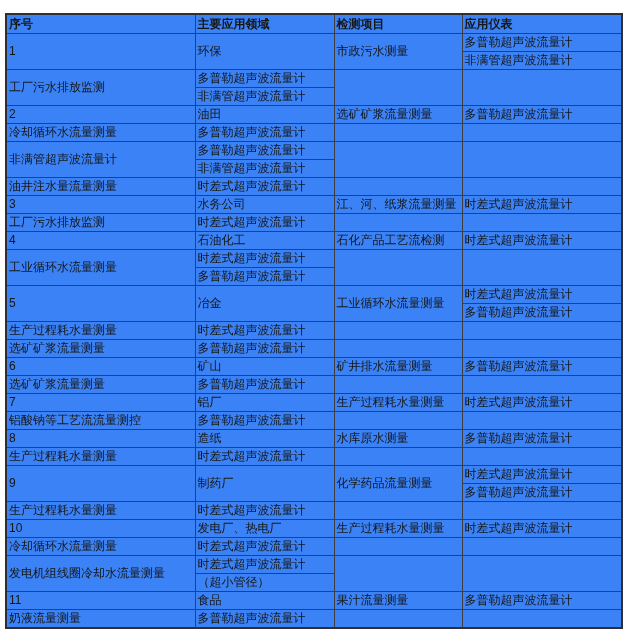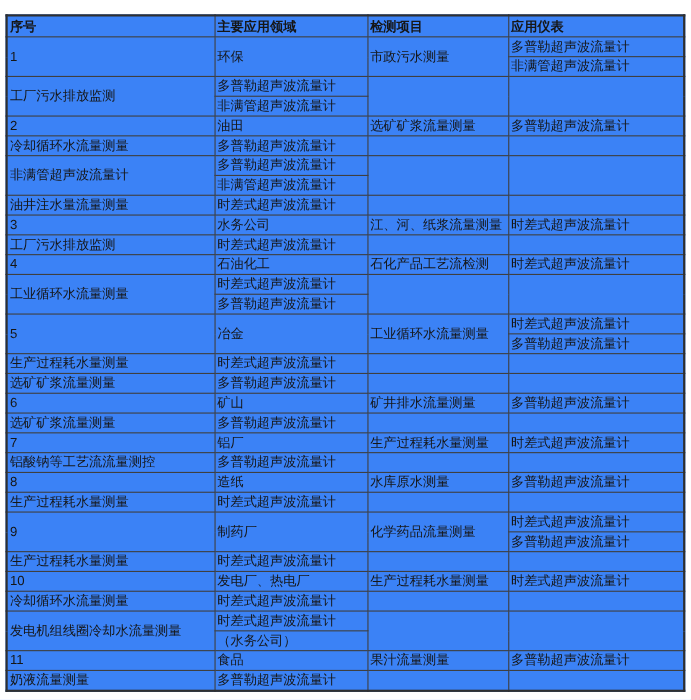--- a/index.html
+++ b/index.html
@@ -231,21 +231,21 @@
           <td></td>
           <td></td>
         </tr>
         <tr>
           <td rowspan="2">发电机组线圈冷却水流量测量</td>
           <td>时差式超声波流量计</td>
           <td rowspan="2"></td>
           <td rowspan="2"></td>
         </tr>
         <tr>
-          <td>（水务公司）</td>
+          <td>（超小管径）</td>
         </tr>
         <tr>
           <td>11</td>
           <td>食品</td>
           <td>果汁流量测量</td>
           <td>多普勒超声波流量计</td>
         </tr>
         <tr>
           <td>奶液流量测量</td>
           <td>多普勒超声波流量计</td>

